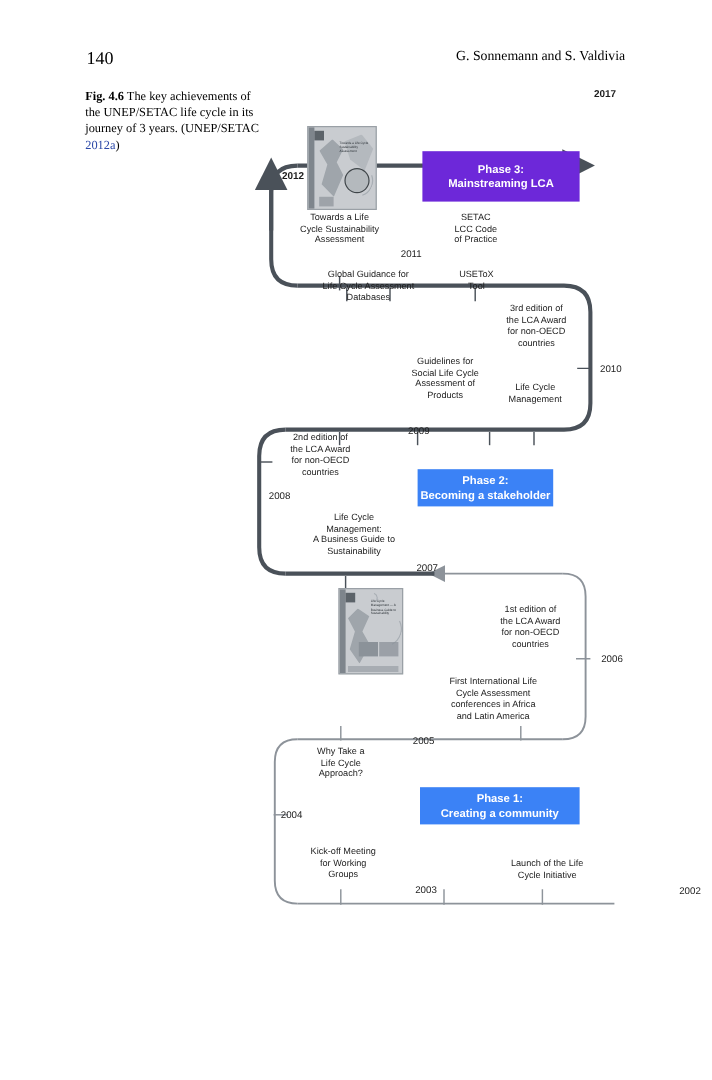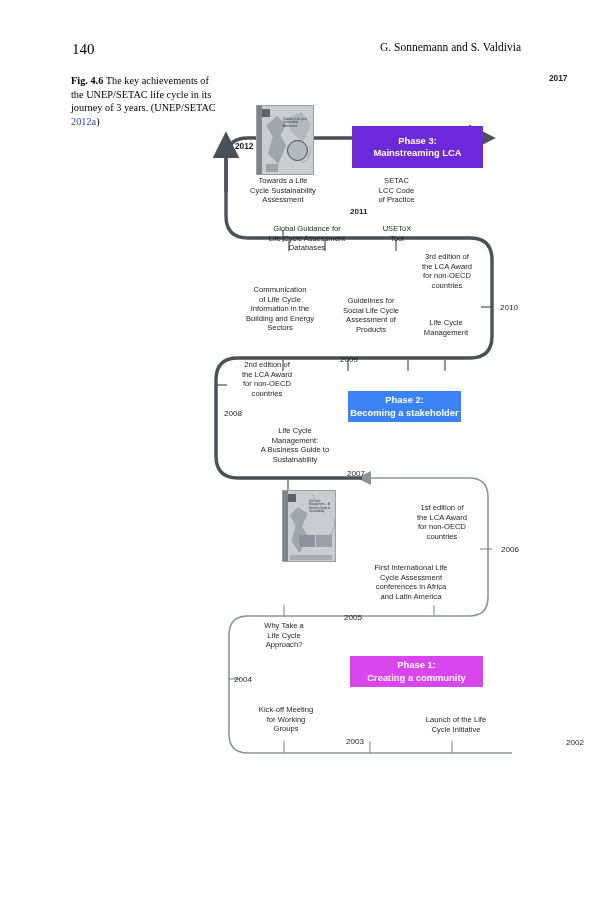--- a/index.html
+++ b/index.html
@@ -172,23 +172,23 @@
       <line x1="228" y1="619" x2="240" y2="619"></line>
     </g>
 
     <g stroke="#8d939a" stroke-width="1.2">
       <line x1="284" y1="681" x2="284" y2="694"></line>
       <line x1="370" y1="681" x2="370" y2="694"></line>
       <line x1="452" y1="681" x2="452" y2="694"></line>
     </g>
   </svg>
 
-  <div class="yearlabel bold" style="left:549px;top:13px;">2017</div>
+  <div class="yearlabel bold" style="left:495px;top:13px;">2017</div>
   <div class="yearlabel bold" style="left:235px;top:81px;">2012</div>
-  <div class="yearlabel" style="left:350px;top:147px;font-weight:bold;">2011</div>
+  <div class="yearlabel" style="left:334px;top:147px;">2011</div>
   <div class="yearlabel" style="left:500px;top:243px;">2010</div>
   <div class="yearlabel" style="left:340px;top:295px;">2009</div>
   <div class="yearlabel" style="left:224px;top:349px;">2008</div>
   <div class="yearlabel" style="left:347px;top:409px;">2007</div>
   <div class="yearlabel" style="left:501px;top:485px;">2006</div>
   <div class="yearlabel" style="left:344px;top:553px;">2005</div>
   <div class="yearlabel" style="left:234px;top:615px;">2004</div>
   <div class="yearlabel" style="left:346px;top:677px;">2003</div>
   <div class="yearlabel" style="left:523px;top:678px;padding-left:43px;">2002</div>
 
@@ -206,25 +206,20 @@
 Databases</div>
 
   <div class="dlabel" style="left:373px;top:164px;width:48px;">USEToX
 Tool</div>
 
   <div class="dlabel" style="left:412px;top:192px;width:70px;">3rd edition of
 the LCA Award
 for non-OECD
 countries</div>
 
-  <div class="dlabel" style="left:231px;top:225px;width:98px;">Communication
-of Life Cycle
-Information in the
-Building and Energy
-Sectors</div>
 
   <div class="dlabel" style="left:329px;top:236px;width:84px;">Guidelines for
 Social Life Cycle
 Assessment of
 Products</div>
 
   <div class="dlabel" style="left:410px;top:258px;width:72px;">Life Cycle
 Management</div>
 
   <div class="dlabel" style="left:228px;top:300px;width:78px;">2nd edition of
@@ -255,21 +250,21 @@
 for Working
 Groups</div>
 
   <div class="dlabel" style="left:404px;top:655px;width:104px;">Launch of the Life
 Cycle Initiative</div>
 
   <div class="phasebox" style="left:352px;top:66px;width:131px;height:42px;background:#6d28d9;">Phase 3:
 Mainstreaming LCA</div>
   <div class="phasebox" style="left:348px;top:331px;width:113px;height:31px;background:#3b82f6;">Phase 2:
 Becoming a stakeholder</div>
-  <div class="phasebox" style="left:350px;top:596px;width:133px;height:31px;background:#d946ef;">Phase 1:
+  <div class="phasebox" style="left:350px;top:596px;width:133px;height:31px;background:#3b82f6;">Phase 1:
 Creating a community</div>
 
   <div class="bookcover" style="left:256px;top:45px;width:58px;height:70px;">
     <div class="spine"></div>
     <div class="tile"></div>
     <div class="mapshape" style="left:8px;top:10px;width:30px;height:48px;clip-path:polygon(40% 0,70% 18%,52% 40%,70% 62%,44% 100%,10% 78%,26% 44%,4% 20%);"></div>
     <div class="mapshape" style="left:30px;top:6px;width:24px;height:30px;opacity:.5;clip-path:polygon(0 20%,60% 0,100% 40%,70% 100%,20% 70%);"></div>
     <div class="ttl" style="left:26px;top:12px;width:28px;">Towards a Life Cycle Sustainability Assessment</div>
     <div class="globe" style="left:30px;top:34px;width:19px;height:19px;"></div>
     <div class="swoosh" style="left:27px;top:31px;width:25px;height:25px;transform:rotate(25deg);"></div>

